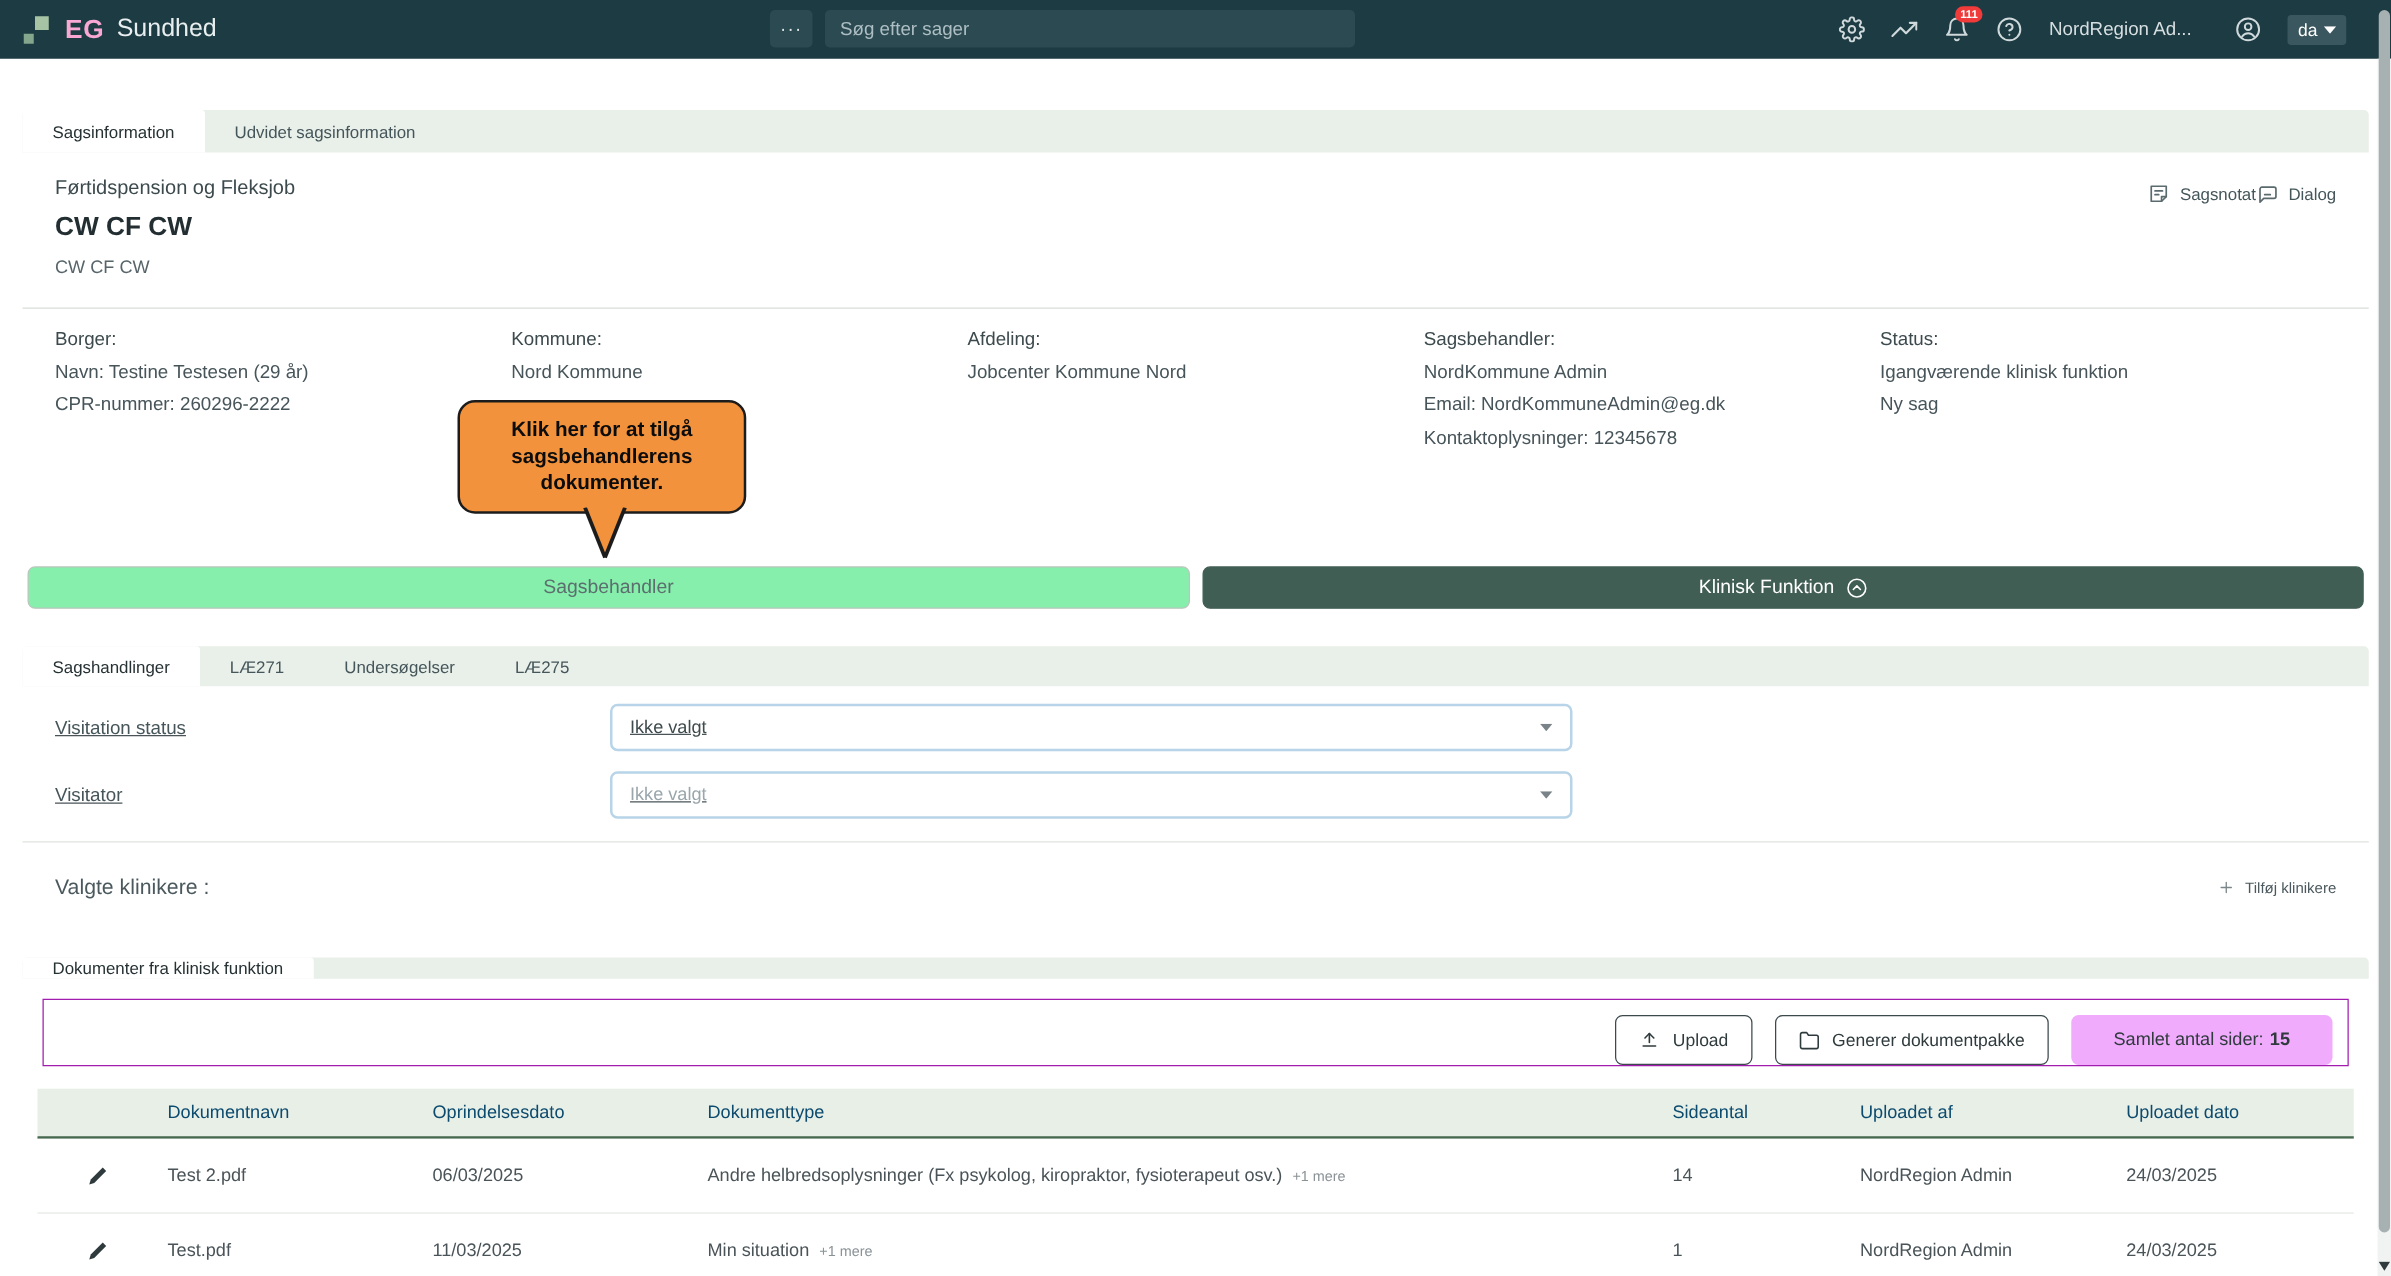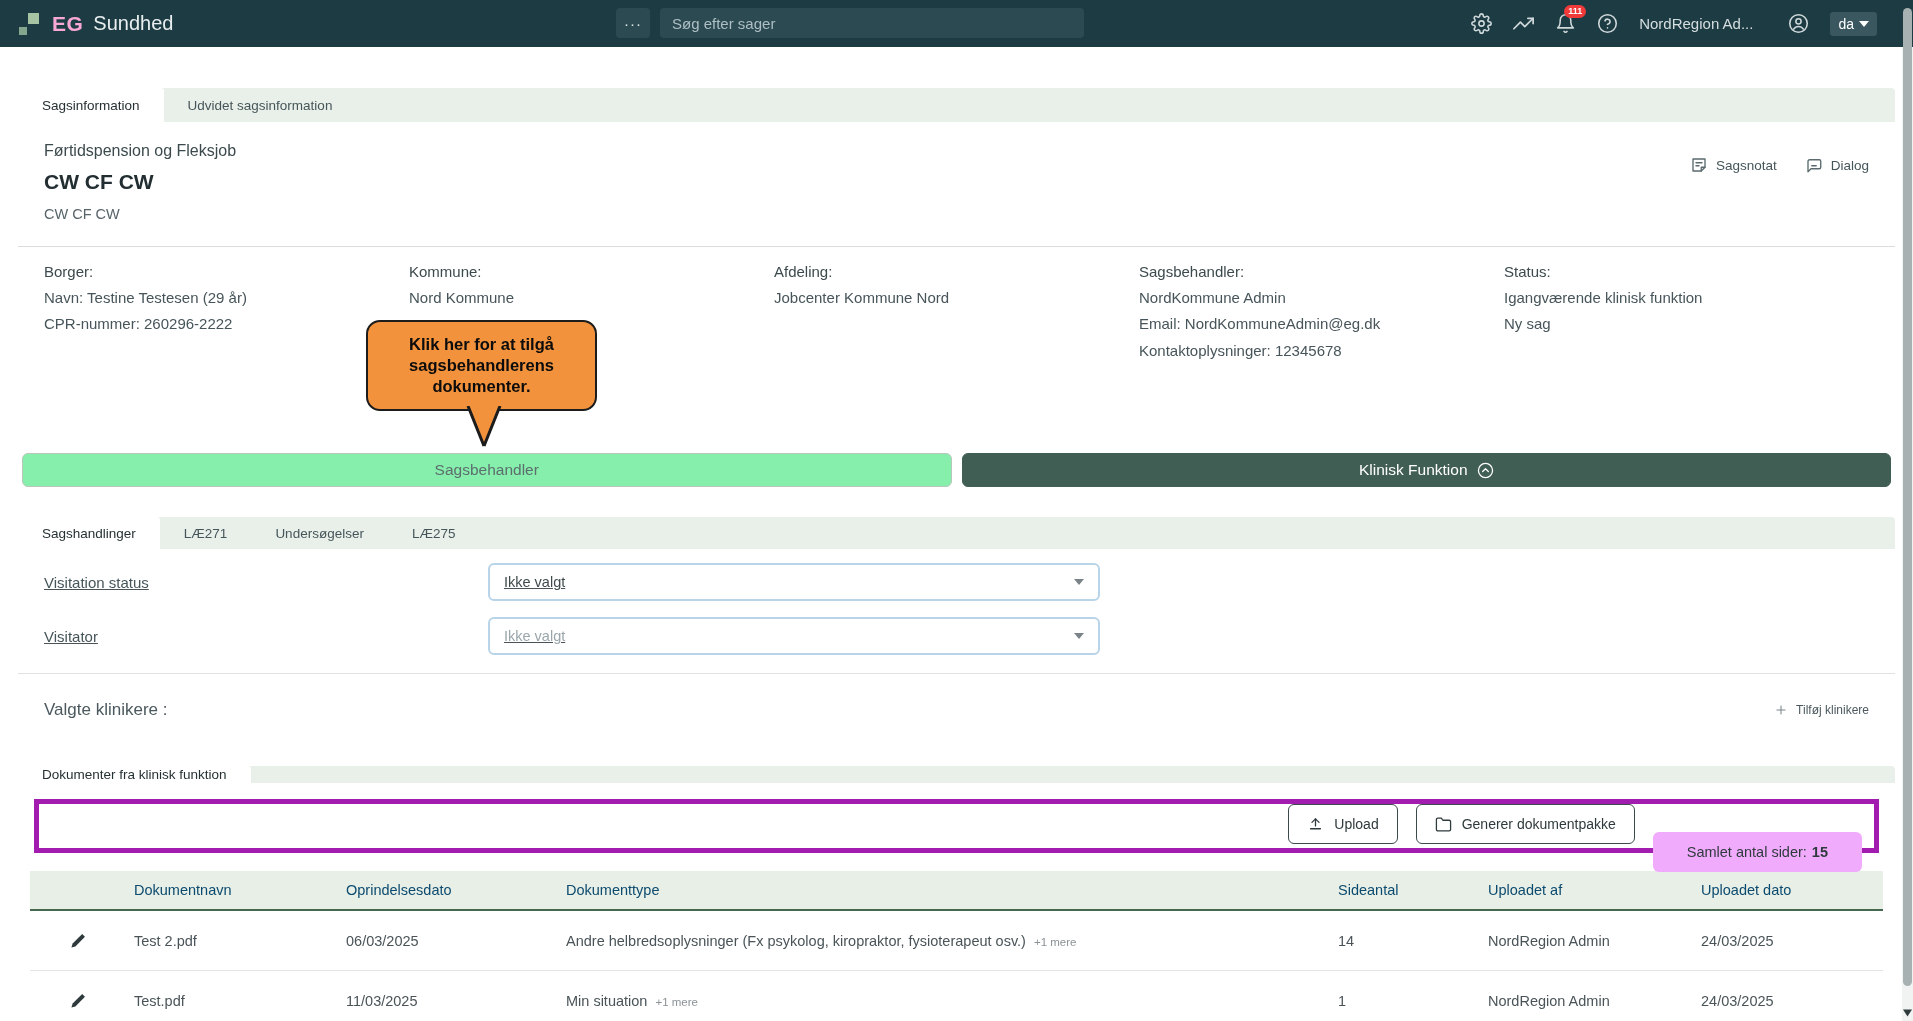--- a/index.html
+++ b/index.html
@@ -54,21 +54,21 @@
   }
   .tab.active { background:#fff; color:#263134; border-radius:3px 3px 0 0; }
   
   .case-header {
     display:flex; justify-content:space-between; align-items:flex-start;
     padding:20px 26px 0 26px; height:125px; border-bottom:1px solid #d9ded9;
   }
   .case-type { font-size:16px; color:#3c4a4d; }
   .case-title { font-size:21px; font-weight:bold; color:#222e31; margin-top:10px; }
   .case-subtitle { font-size:14.5px; color:#57646a; margin-top:12px; }
-  .case-actions { display:flex; gap:28px; margin-top:14px; }
+  .case-actions { display:flex; margin-top:4px; }
   .case-action { display:flex; align-items:center; gap:8px; font-size:13.5px; color:#45565a; cursor:pointer; }
   .action-icon { width:18px; height:18px; color:#5a6a6e; }
   
   .info-grid {
     display:grid; grid-template-columns:repeat(5,1fr); padding:16px 26px 0 26px;
     height:206px;
   }
   .info-label { font-size:15px; color:#3c4a4d; margin-bottom:8px; }
   .info-line { font-size:15px; color:#47555a; line-height:1.35; margin-bottom:6px; }
   
@@ -89,39 +89,39 @@
   .role-btn.light { background:#86efac; border:1px solid #b9c6bb; color:#5c6e6e; }
   .role-btn.dark { background:#415e54; border:1px solid #415e54; color:#fff; }
   .lock-icon { width:17px; height:17px; }
   
   .tabstrip.mt { margin-top:30px; }
   .form-section { padding:14px 26px 18px 26px; border-bottom:1px solid #dfe3df; }
   .form-row { display:flex; align-items:center; height:38px;text-decoration:underline; }
   .form-row + .form-row { margin-top:16px; }
   .form-label { flex:0 0 444px; font-size:15px; color:#45555a; }
   .select {
-    width:612px; height:38px; border:2px solid #b8d4e8; border-radius:6px;
+    width:770px; height:38px; border:2px solid #b8d4e8; border-radius:6px;
     display:flex; align-items:center; padding:0 14px; cursor:pointer; background:#fff;
   }
   .select-value { font-size:14.5px; color:#3f4a4d; flex:1; }
   .select-value.placeholder { color:#9aa6ab; }
   .chev { width:10px; height:6px; }
   
   .klinikere-row {
     display:flex; justify-content:space-between; align-items:center;
     padding:22px 26px 0 26px; height:50px;
   }
   .klinikere-label { font-size:17px; color:#4b595e; }
   .add-link { display:flex; align-items:center; gap:8px; font-size:12px; color:#4b595e; cursor:pointer; }
   .plus-icon { width:14px; height:14px; color:#7a8689; }
   .tabstrip.docs { margin-top:42px; height:17px; }
   
   .doc-toolbar {
-    margin:16px 16px 0 16px; height:54px; border:5px solid #a21caf;
-    display:flex; align-items:flex-start; justify-content:flex-end; gap:18px; padding:0 12px;
+    margin:16px 16px 0 16px; height:54px; border:1px solid #a21caf;
+    display:flex; align-items:flex-end; justify-content:flex-end; gap:18px; padding:0 12px;
   }
   .tool-btn {
     display:flex; align-items:center; gap:10px; height:40px; padding:0 18px;
     background:#fff; border:1px solid #3c4a4d; border-radius:6px; font-size:14px;
     color:#2f3a3d; cursor:pointer; font-family:"Liberation Sans", sans-serif;
   }
   .tool-icon { width:17px; height:17px; }
   .pages-badge {
     background:#f0abfc; border-radius:6px; height:40px; display:flex;
     align-items:center; padding:0 34px; font-size:14.5px; color:#2f3a3d; gap:5px;margin-top:28px;

